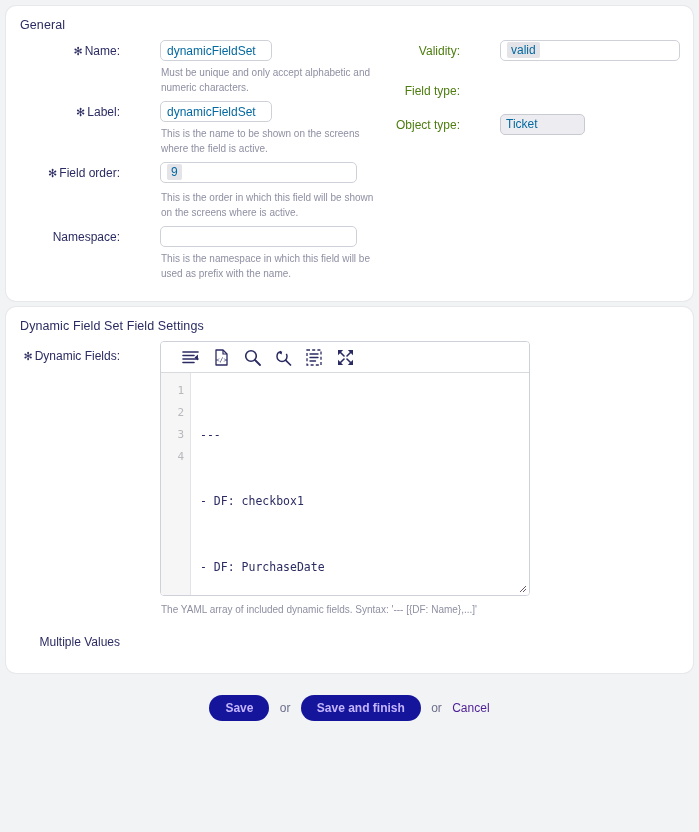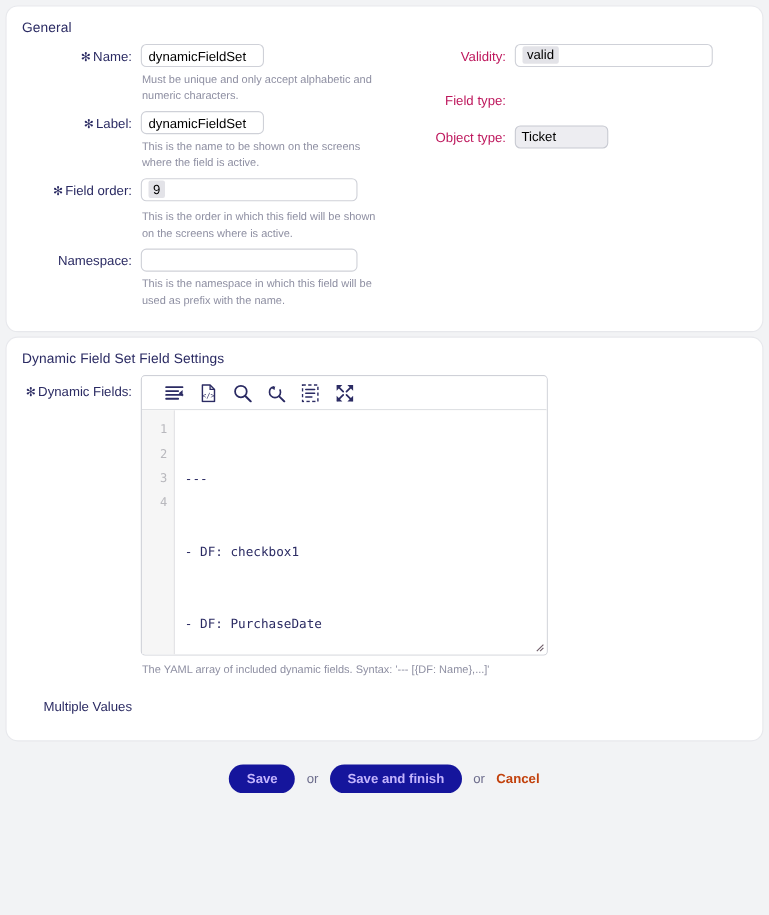--- a/index.html
+++ b/index.html
@@ -34,39 +34,40 @@
     display: flex;
     width: 100%;
   }
   .col-left { width: 374px; flex: none; }
   .col-right { flex: 1; }
 
   .row {
     display: flex;
     align-items: flex-start;
     margin-bottom: 6px;
+    gap: 32px;
   }
   .lbl {
     text-align: right;
     font-size: 12px;
     color: #2b2b63;
     padding-top: 4px;
     white-space: nowrap;
   }
   .lbl-left { width: 114px; padding-right: 8px; }
-  .lbl-right { width: 80px; padding-right: 8px; color: #be185d; }
+  .lbl-right { width: 80px; padding-right: 8px; color: #4d7c0f; }
   .star { color: #2b2b63; margin-right: 2px; font-size: 11px; }
 
   .field { flex: 1; }
 
   input.txt, .selbox {
     box-sizing: border-box;
     font-family: "Liberation Sans", sans-serif;
     font-size: 12px;
-    color: #000000;
+    color: #0369a1;
     border: 1px solid #cfd1d8;
     border-radius: 5px;
     background: #fff;
     height: 21px;
     line-height: 19px;
     padding: 0 6px;
     outline: none;
   }
   input.txt::placeholder { color: #a9aab8; }
 
@@ -181,24 +182,23 @@
     font-weight: bold;
     font-size: 12px;
     border: none;
     border-radius: 13px;
     padding: 6px 16px;
     cursor: pointer;
     font-family: "Liberation Sans", sans-serif;
   }
   .or { margin: 0 7px; }
   .lnk {
-    color: #c2410c;
+    color: #4c1d95;
     text-decoration: none;
     cursor: pointer;
-    font-weight: bold;
   }
 </style>
 </head>
 <body>
 
 <div class="card">
   <div class="card-title">General</div>
 
   <div class="cols">
 

